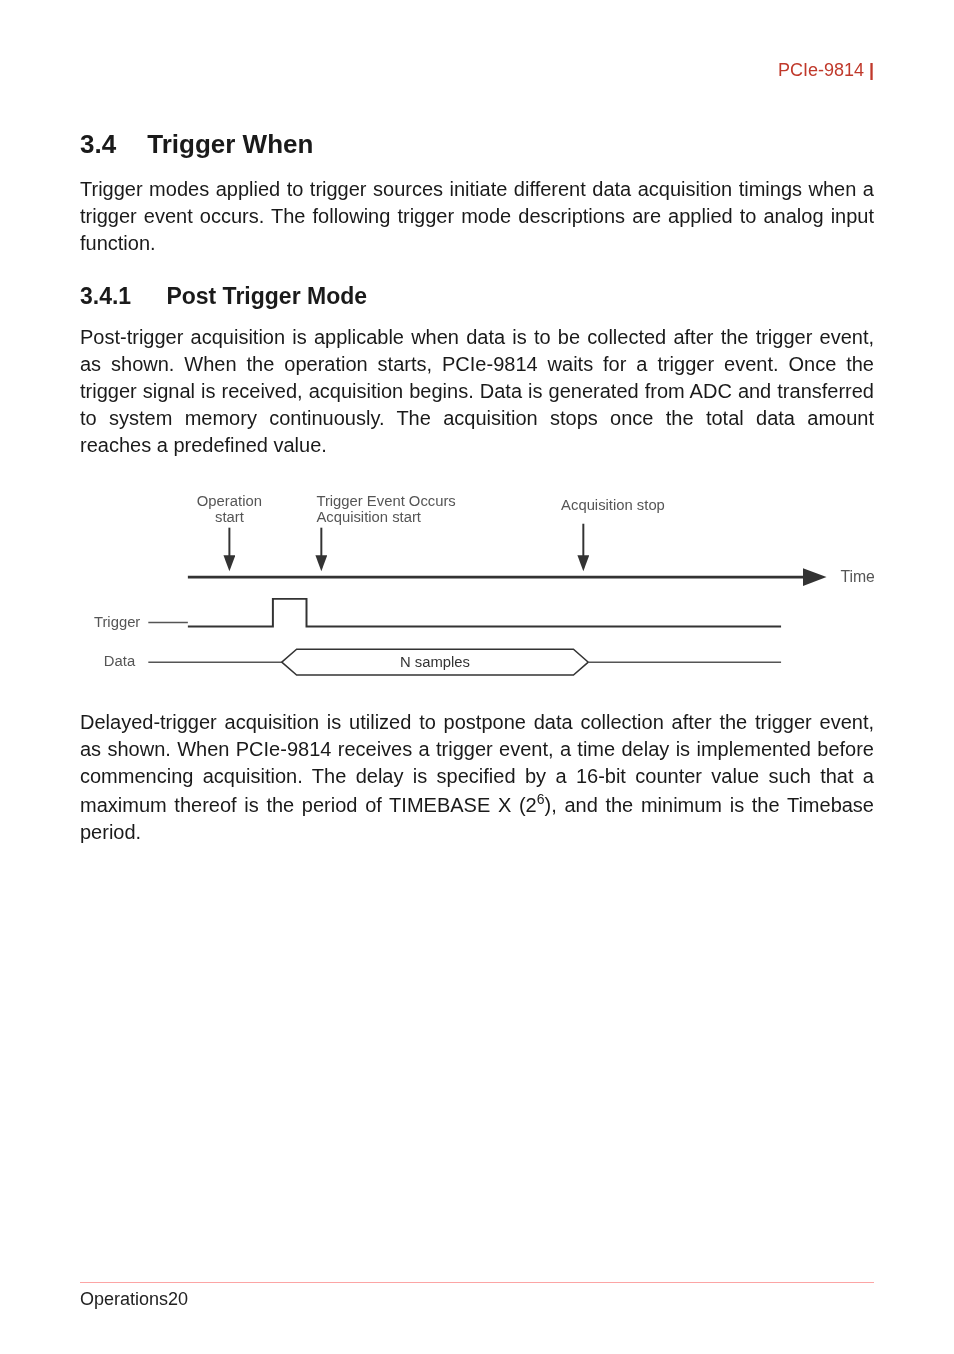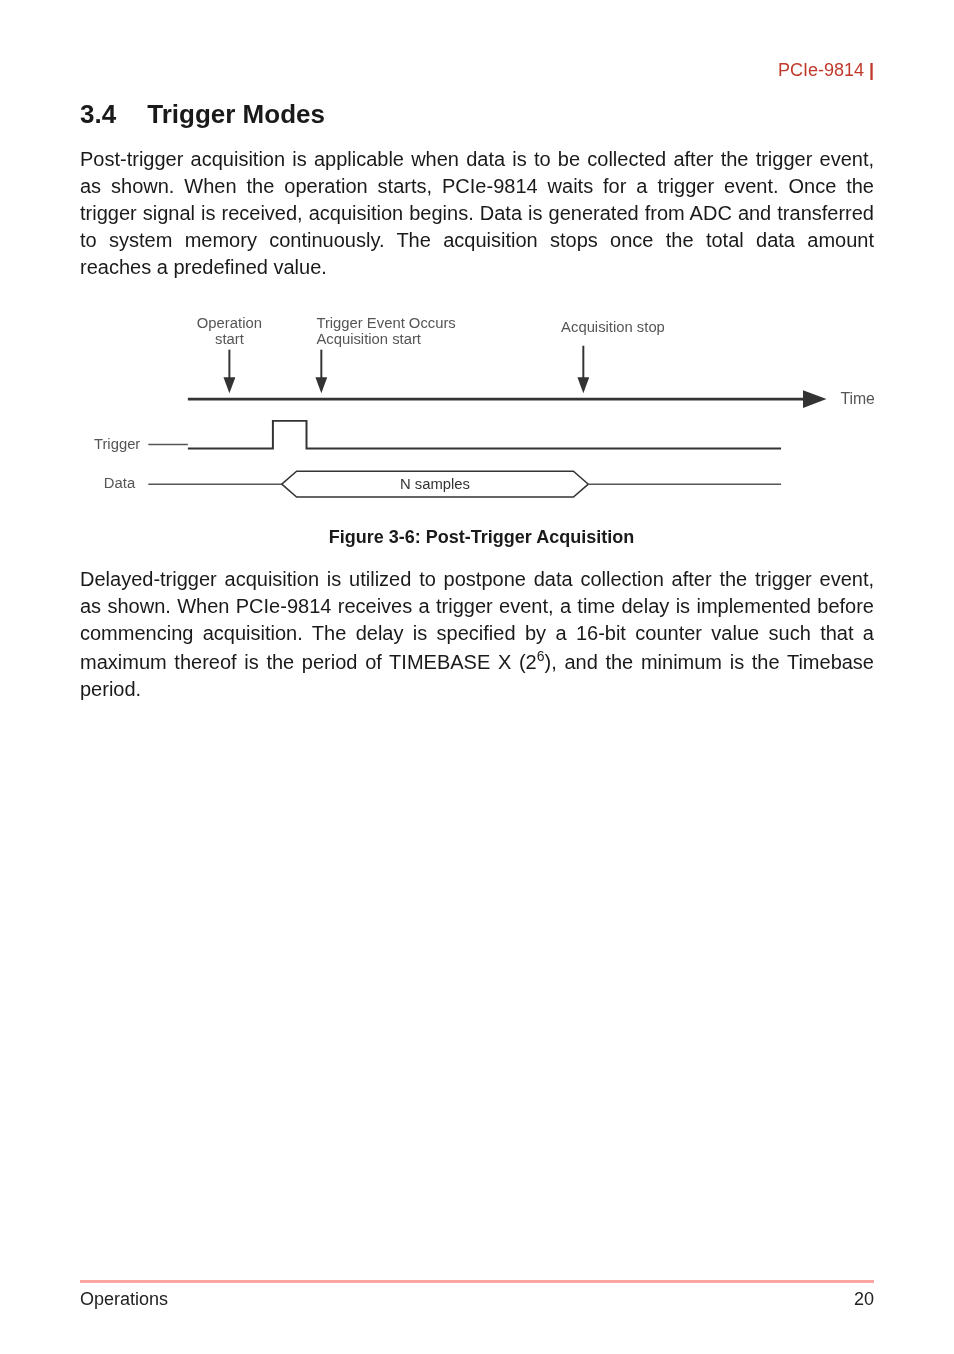--- a/index.html
+++ b/index.html
@@ -26,21 +26,21 @@
   .header-right .bar {
     color: #c0392b;
     font-weight: bold;
   }
   h2.section {
     font-size: 26px;
     font-weight: bold;
     margin: 8px 0 16px 0;
     color: #1a1a1a;
   }
-  h2.section .num { display: inline-block; width: 60px; }
+  h2.section .num { display: inline-block; width: 60px; margin-top: 30px; }
   h3.subsection {
     font-size: 23px;
     font-weight: bold;
     margin: 26px 0 14px 0;
     color: #1a1a1a;
   }
   h3.subsection .num { display: inline-block; width: 80px; }
   p.body {
     font-size: 20px;
     line-height: 1.35;
@@ -61,43 +61,47 @@
     font-weight: bold;
     font-size: 18px;
     margin: 14px 0 6px 0;
     color: #1a1a1a;
   }
   .footer {
     position: absolute;
     left: 80px;
     right: 80px;
     bottom: 44px;
-    border-top: 3px solid #fca5a5;
+    border-top: 1px solid #fca5a5;
     padding-top: 6px;
     display: flex;
-    justify-content: space-between;
     font-size: 18px;
     color: #222;
   }
   .footer .left { font-family: Arial, sans-serif; }
 </style>
 </head>
 <body>
 
 <div class="page">
   <div class="header-right">
     <span>PCIe-9814</span><span class="bar"> |</span>
   </div>
 
   <h2 class="section">
     <span class="num">3.4</span>
-    <span>Trigger Modes</span>
+    <span>Trigger When</span>
   </h2>
 
+  <p class="body justify">Trigger modes applied to trigger sources initiate different data acquisition timings when a trigger event occurs. The following trigger mode descriptions are applied to analog input function.</p>
 
+  <h3 class="subsection">
+    <span class="num">3.4.1</span>
+    <span>Post Trigger Mode</span>
+  </h3>
 
   <p class="body justify">Post-trigger acquisition is applicable when data is to be collected after the trigger event, as shown. When the operation starts, PCIe-9814 waits for a trigger event. Once the trigger signal is received, acquisition begins. Data is generated from ADC and transferred to system memory continuously. The acquisition stops once the total data amount reaches a predefined value.</p>
 
   <div class="figure-area">
     <svg class="figure-svg" viewBox="0 0 794 200">
       <defs>
         <marker id="arrow" markerWidth="10" markerHeight="10" refX="6" refY="3" orient="auto">
           <path d="M0,0 L0,6 L8,3 z" fill="#333"></path>
         </marker>
       </defs>
@@ -120,21 +124,20 @@
       <line x1="60" y1="136" x2="100" y2="136" stroke="#555" stroke-width="1.5"></line>
       <path d="M100,140 L186,140 L186,112 L220,112 L220,140 L700,140" stroke="#333" stroke-width="2" fill="none"></path>
 
       <text x="15" y="180" font-size="15" fill="#555">Data</text>
       <line x1="60" y1="176" x2="195" y2="176" stroke="#555" stroke-width="1.5"></line>
       <path d="M195,176 L210,163 L490,163 L505,176 L490,189 L210,189 Z" stroke="#333" stroke-width="1.5" fill="none"></path>
       <text x="350" y="181" font-size="15" fill="#333" text-anchor="middle">N samples</text>
       <line x1="505" y1="176" x2="700" y2="176" stroke="#555" stroke-width="1.5"></line>
     </svg>
 
-    <div class="figure-caption">Figure 3-6: Post-Trigger Acquisition</div>
   </div>
 
 
   <p class="body justify">
     <span>Delayed-trigger acquisition is utilized to postpone data collection after the trigger event, as shown. When PCIe-9814 receives a trigger event, a time delay is implemented before commencing acquisition. The delay is specified by a 16-bit counter value such that a maximum thereof is the period of TIMEBASE X (2</span><sup>6</sup><span>), and the minimum is the Timebase period.</span>
   </p>
 
   <div class="footer">
     <span class="left">Operations</span>
     <span>20</span>

